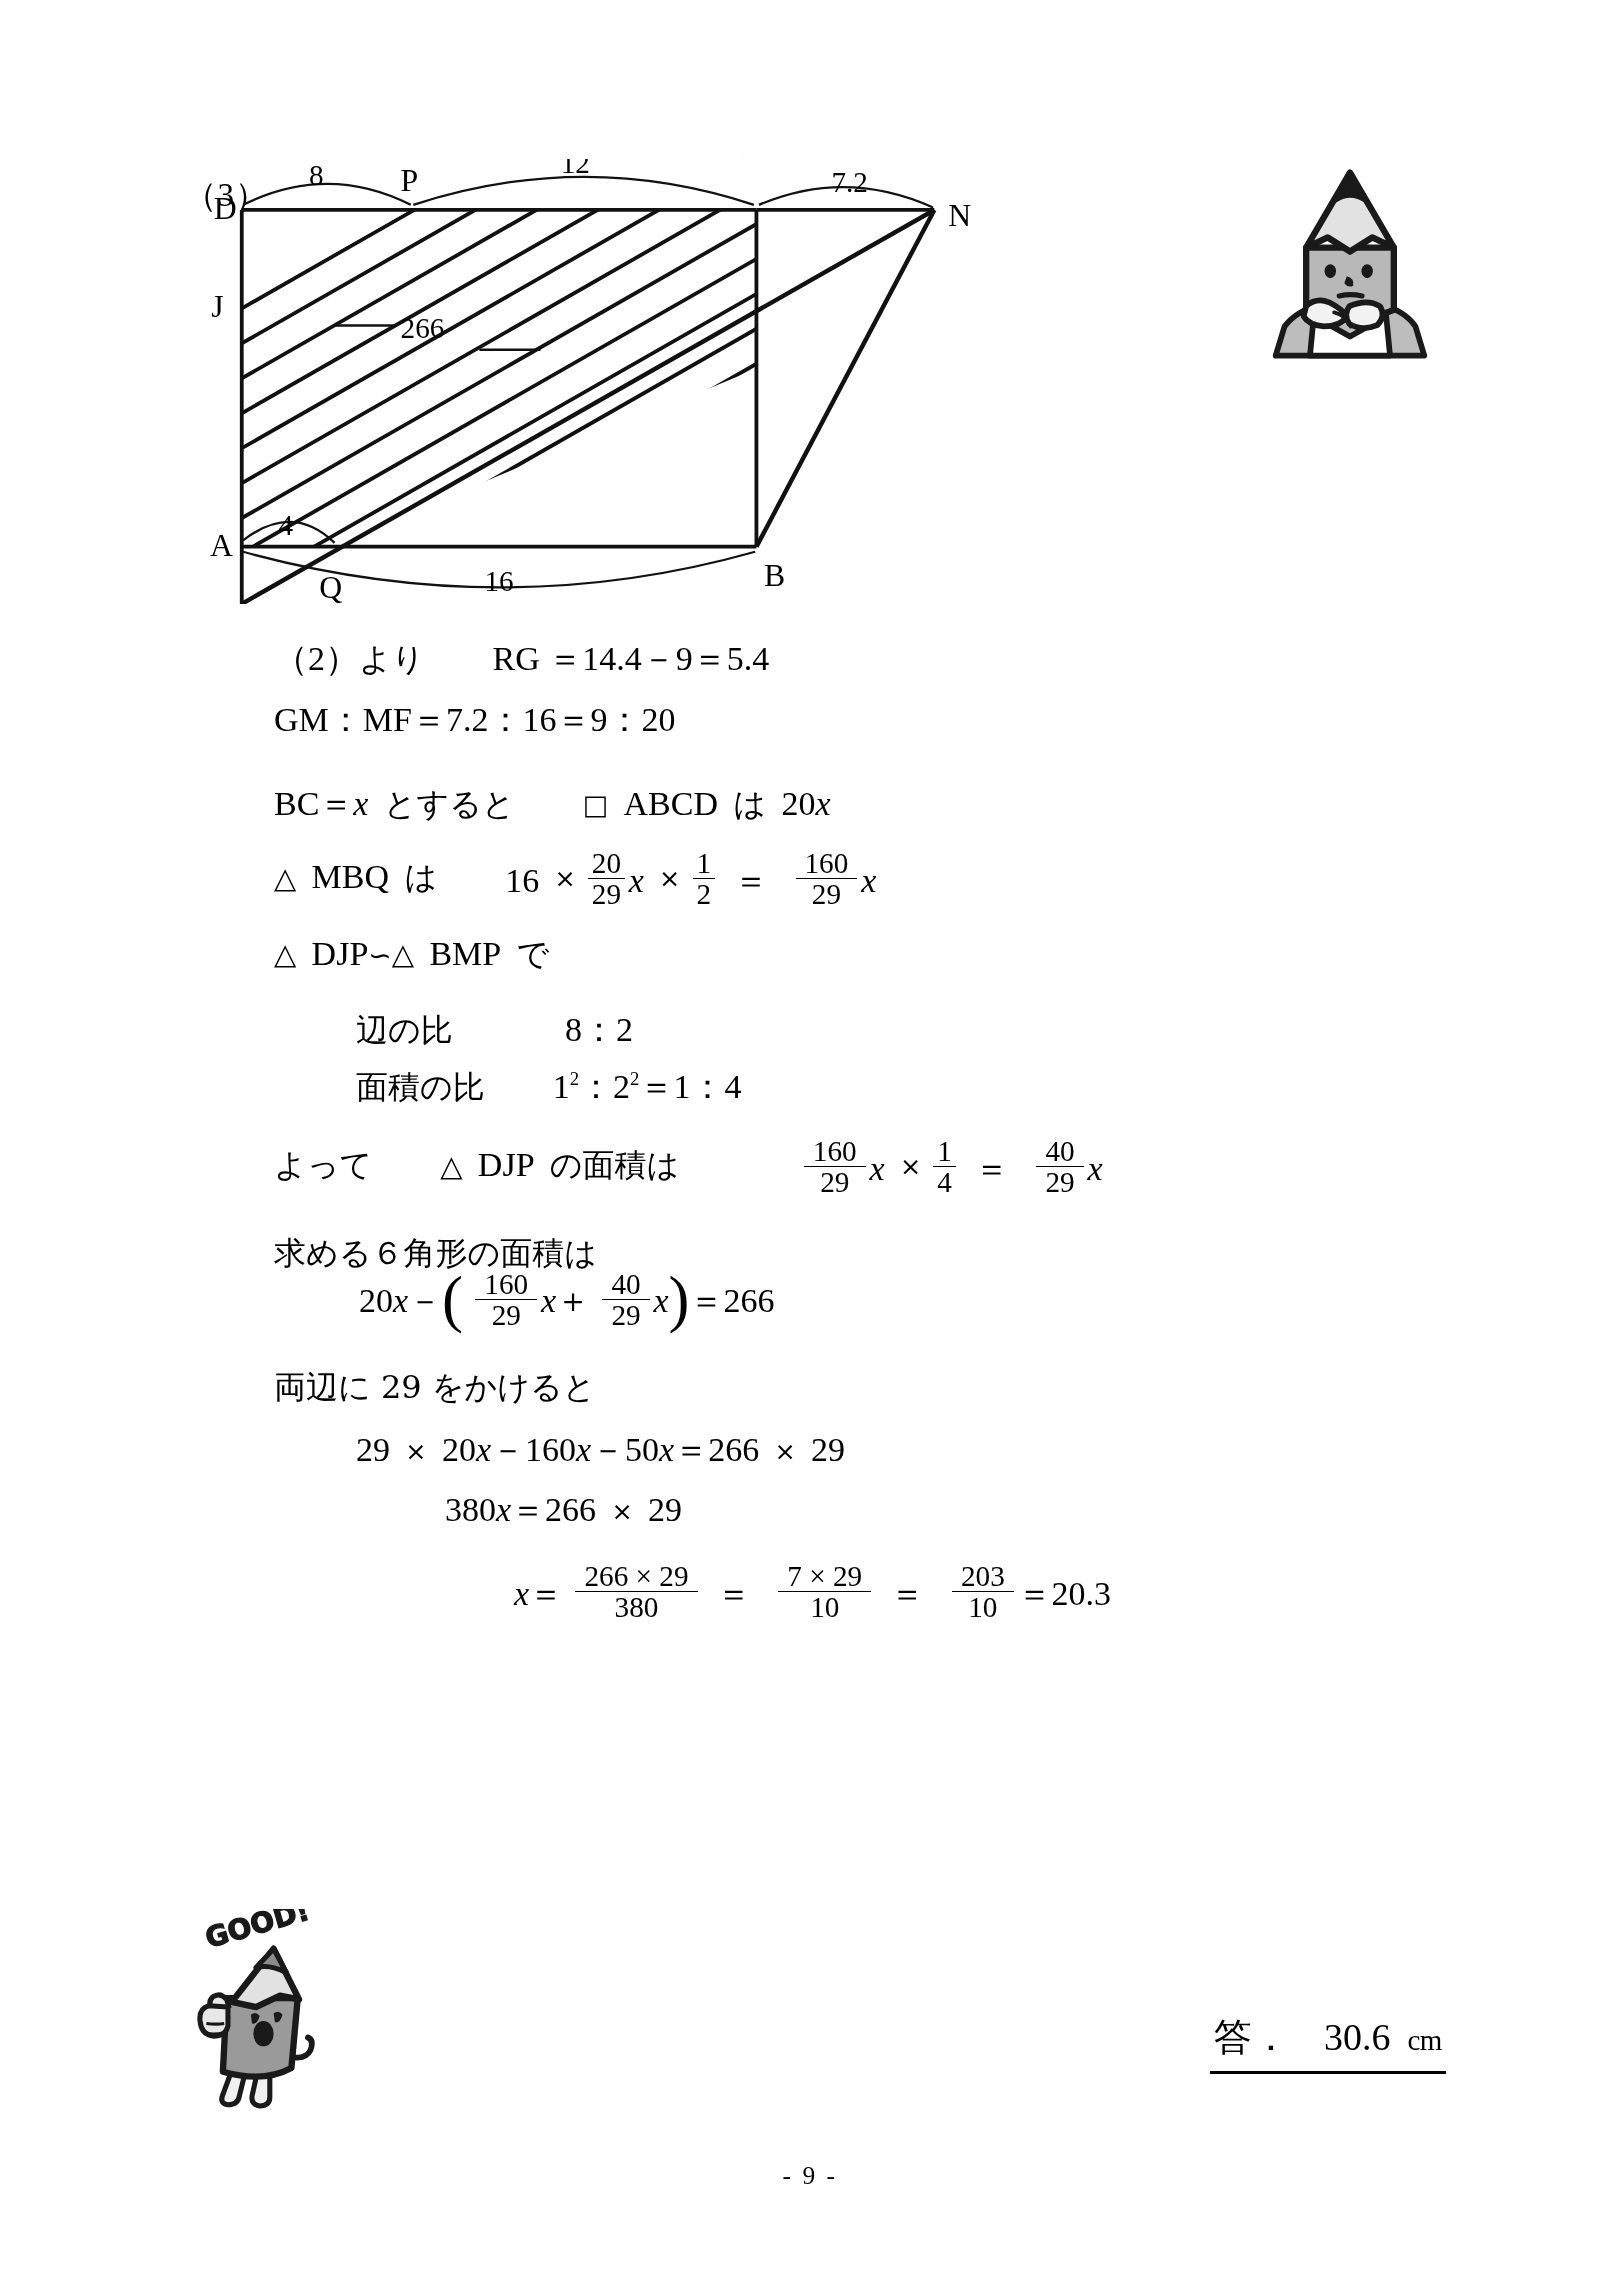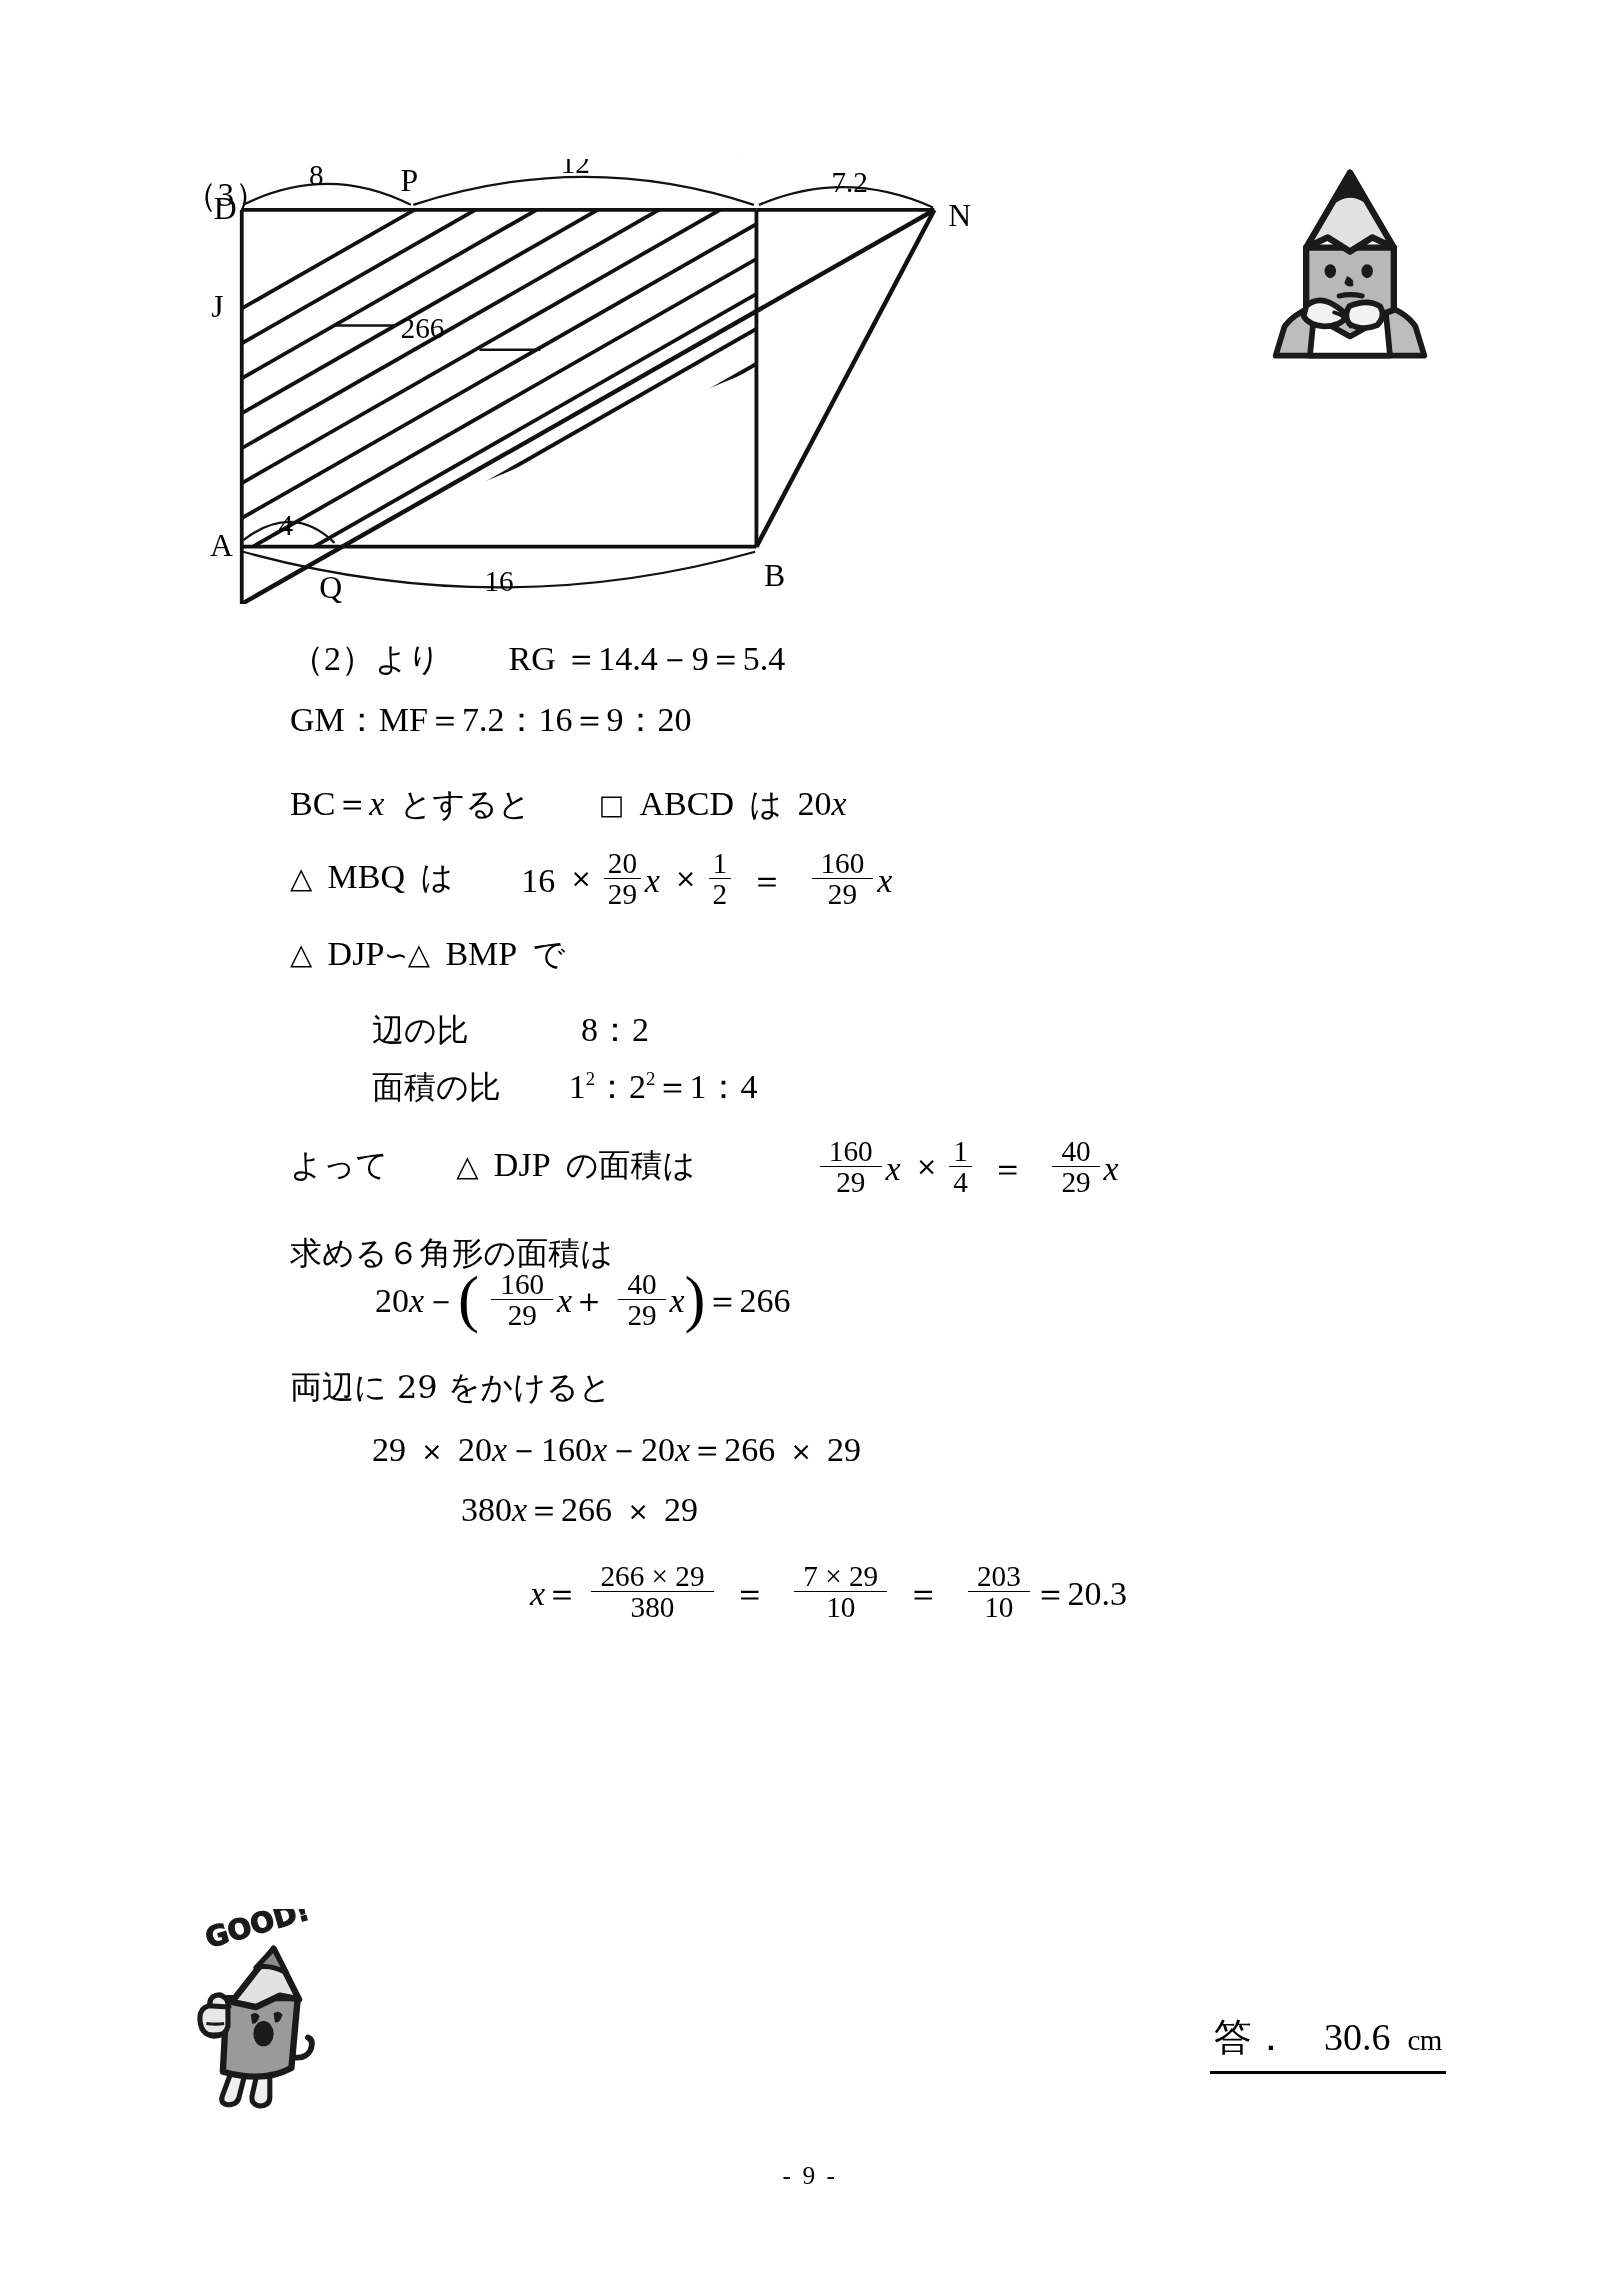--- a/index.html
+++ b/index.html
@@ -24,21 +24,21 @@
   #figure svg{display:block;}
   .fig-label{font-family:"Liberation Serif", serif;font-size:50px;fill:#000;}
   .fig-num{font-family:"Liberation Serif", serif;font-size:46px;fill:#000;}
 
   
   #mascot-top{position:absolute;left:1245px;top:146px;width:210px;height:216px;}
   #mascot-bottom{position:absolute;left:181px;top:1909px;width:184px;height:210px;}
 
   
   #solution{
-    position:absolute;left:16px;top:642px;width:1516px;
+    position:absolute;left:0;top:642px;width:1516px;
   }
   .line{
     position:relative;
     padding-left:274px;
     font-size:34px;
     line-height:1.0;
     white-space:nowrap;
   }
   .line.indent1{padding-left:356px;}
   .line.indent2{padding-left:359px;}
@@ -310,21 +310,21 @@
         <span class="num">40</span>
         <span class="den">29</span>
       </span><span class="ital vmid">x</span><span class="bigparen">)</span><span class="vmid">＝266</span>
     </div>
 
     <div class="line" style="margin-top:37px">
       <span class="jp">両辺に 29 をかけると</span>
     </div>
 
     <div class="line indent1" style="margin-top:29px">
-      <span>29</span><span class="sp-sm"></span><span class="times">×</span><span class="sp-sm"></span><span>20</span><span class="ital">x</span><span>－160</span><span class="ital">x</span><span>－20</span><span class="ital">x</span><span>＝266</span><span class="sp-sm"></span><span class="times">×</span><span class="sp-sm"></span><span>29</span>
+      <span>29</span><span class="sp-sm"></span><span class="times">×</span><span class="sp-sm"></span><span>20</span><span class="ital">x</span><span>－160</span><span class="ital">x</span><span>－50</span><span class="ital">x</span><span>＝266</span><span class="sp-sm"></span><span class="times">×</span><span class="sp-sm"></span><span>29</span>
     </div>
 
     <div class="line" style="margin-top:25.4px;padding-left:445px">
       <span>380</span><span class="ital">x</span><span>＝266</span><span class="sp-sm"></span><span class="times">×</span><span class="sp-sm"></span><span>29</span>
     </div>
 
     <div class="line" style="margin-top:36px;padding-left:514px">
       <span class="ital vmid">x</span><span class="vmid">＝</span>
       <span class="frac wide">
         <span class="num">266 × 29</span>

